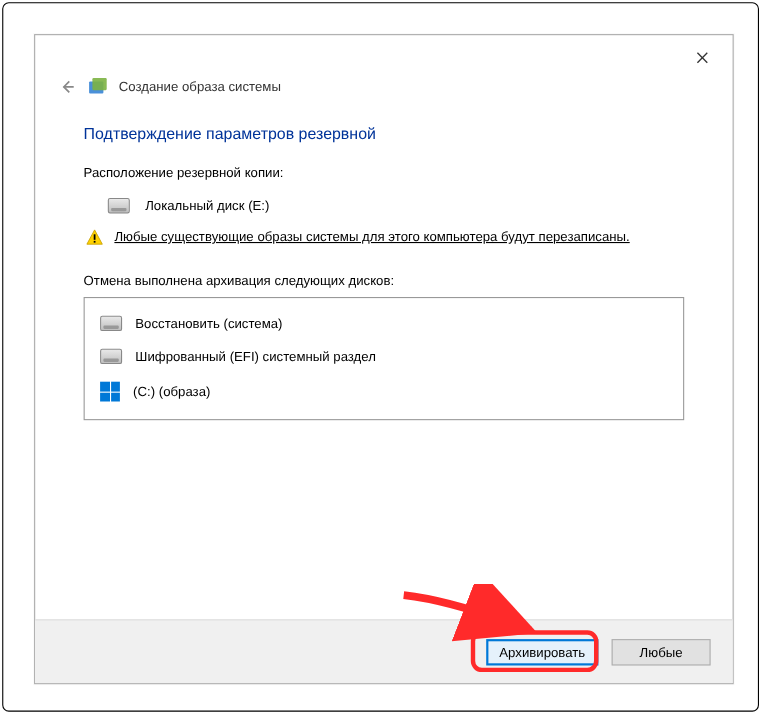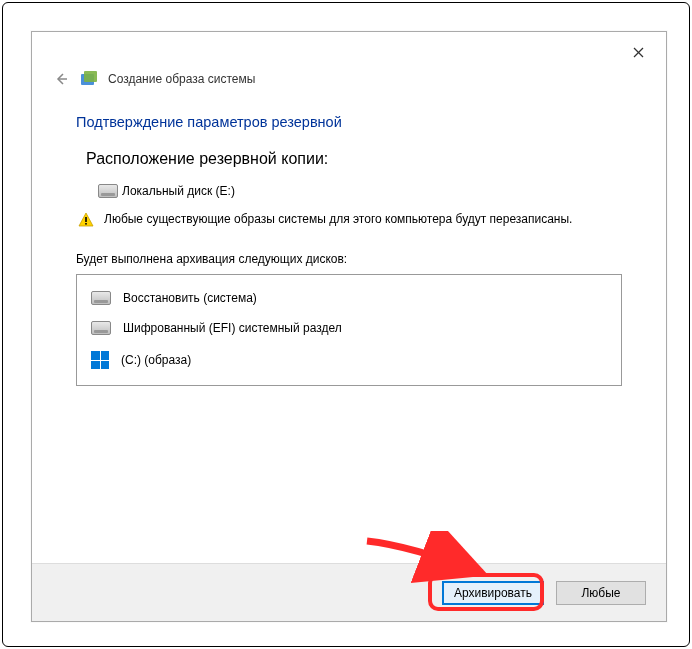--- a/index.html
+++ b/index.html
@@ -60,23 +60,23 @@
     }
     .content {
       padding: 12px 44px 0 44px;
     }
     .page-heading {
       color: #003399;
       font-size: 14.5px;
       font-weight: 400;
       margin-bottom: 20px;
     }
-    .label-text { color: #000; font-size: 16px; margin-bottom: 14px; margin-left: 10px; }
+    .label-text { color: #000; font-size: 12px; margin-bottom: 14px; }
     .disk-row {
-      display: flex; align-items: flex-end; gap: 4px;
+      display: flex; align-items: flex-end; gap: 14px;
       padding: 2px 0 2px 22px;
       margin-bottom: 12px;
     }
     .disk-icon {
       width: 20px; height: 14px;
       background: linear-gradient(to bottom, #e8e8e8, #bfbfbf);
       border: 1px solid #888;
       border-radius: 2px;
       position: relative;
     }
@@ -85,20 +85,21 @@
       position: absolute;
       bottom: 1px; left: 2px; right: 2px; height: 3px;
       background: #999;
       border-radius: 1px;
     }
     .info-text { font-size: 12px; margin-bottom: 18px; }
     .warning-row {
       display: flex; align-items: flex-start; gap: 10px;
       margin-bottom: 24px;
       padding-left: 2px;
+      text-decoration: underline;
     }
     .warn-icon {
       width: 16px; height: 16px;
       flex-shrink: 0;
     }
     .warn-text { font-size: 12px; line-height: 1.3; }
     .section-label { font-size: 12px; margin-bottom: 8px; }
     .drives-box {
       border: 1px solid #999;
       padding: 8px 10px;
@@ -207,21 +208,21 @@
 
       <div class="warning-row">
         <svg class="warn-icon" viewBox="0 0 16 16">
           <path d="M8 1 L15 14 L1 14 Z" fill="#ffd200" stroke="#c9a000" stroke-width="0.8"></path>
           <rect x="7.2" y="5" width="1.6" height="5" fill="#000"></rect>
           <rect x="7.2" y="11" width="1.6" height="1.6" fill="#000"></rect>
         </svg>
         <div class="warn-text">Любые существующие образы системы для этого компьютера будут перезаписаны.</div>
       </div>
 
-      <div class="section-label">Будет выполнена архивация следующих дисков:</div>
+      <div class="section-label">Отмена выполнена архивация следующих дисков:</div>
 
       <div class="drives-box">
         <div class="drive-row">
           <div class="disk-icon"></div>
           <div>Восстановить (система)</div>
         </div>
         <div class="drive-row">
           <div class="disk-icon"></div>
           <div>Шифрованный (EFI) системный раздел</div>
         </div>

